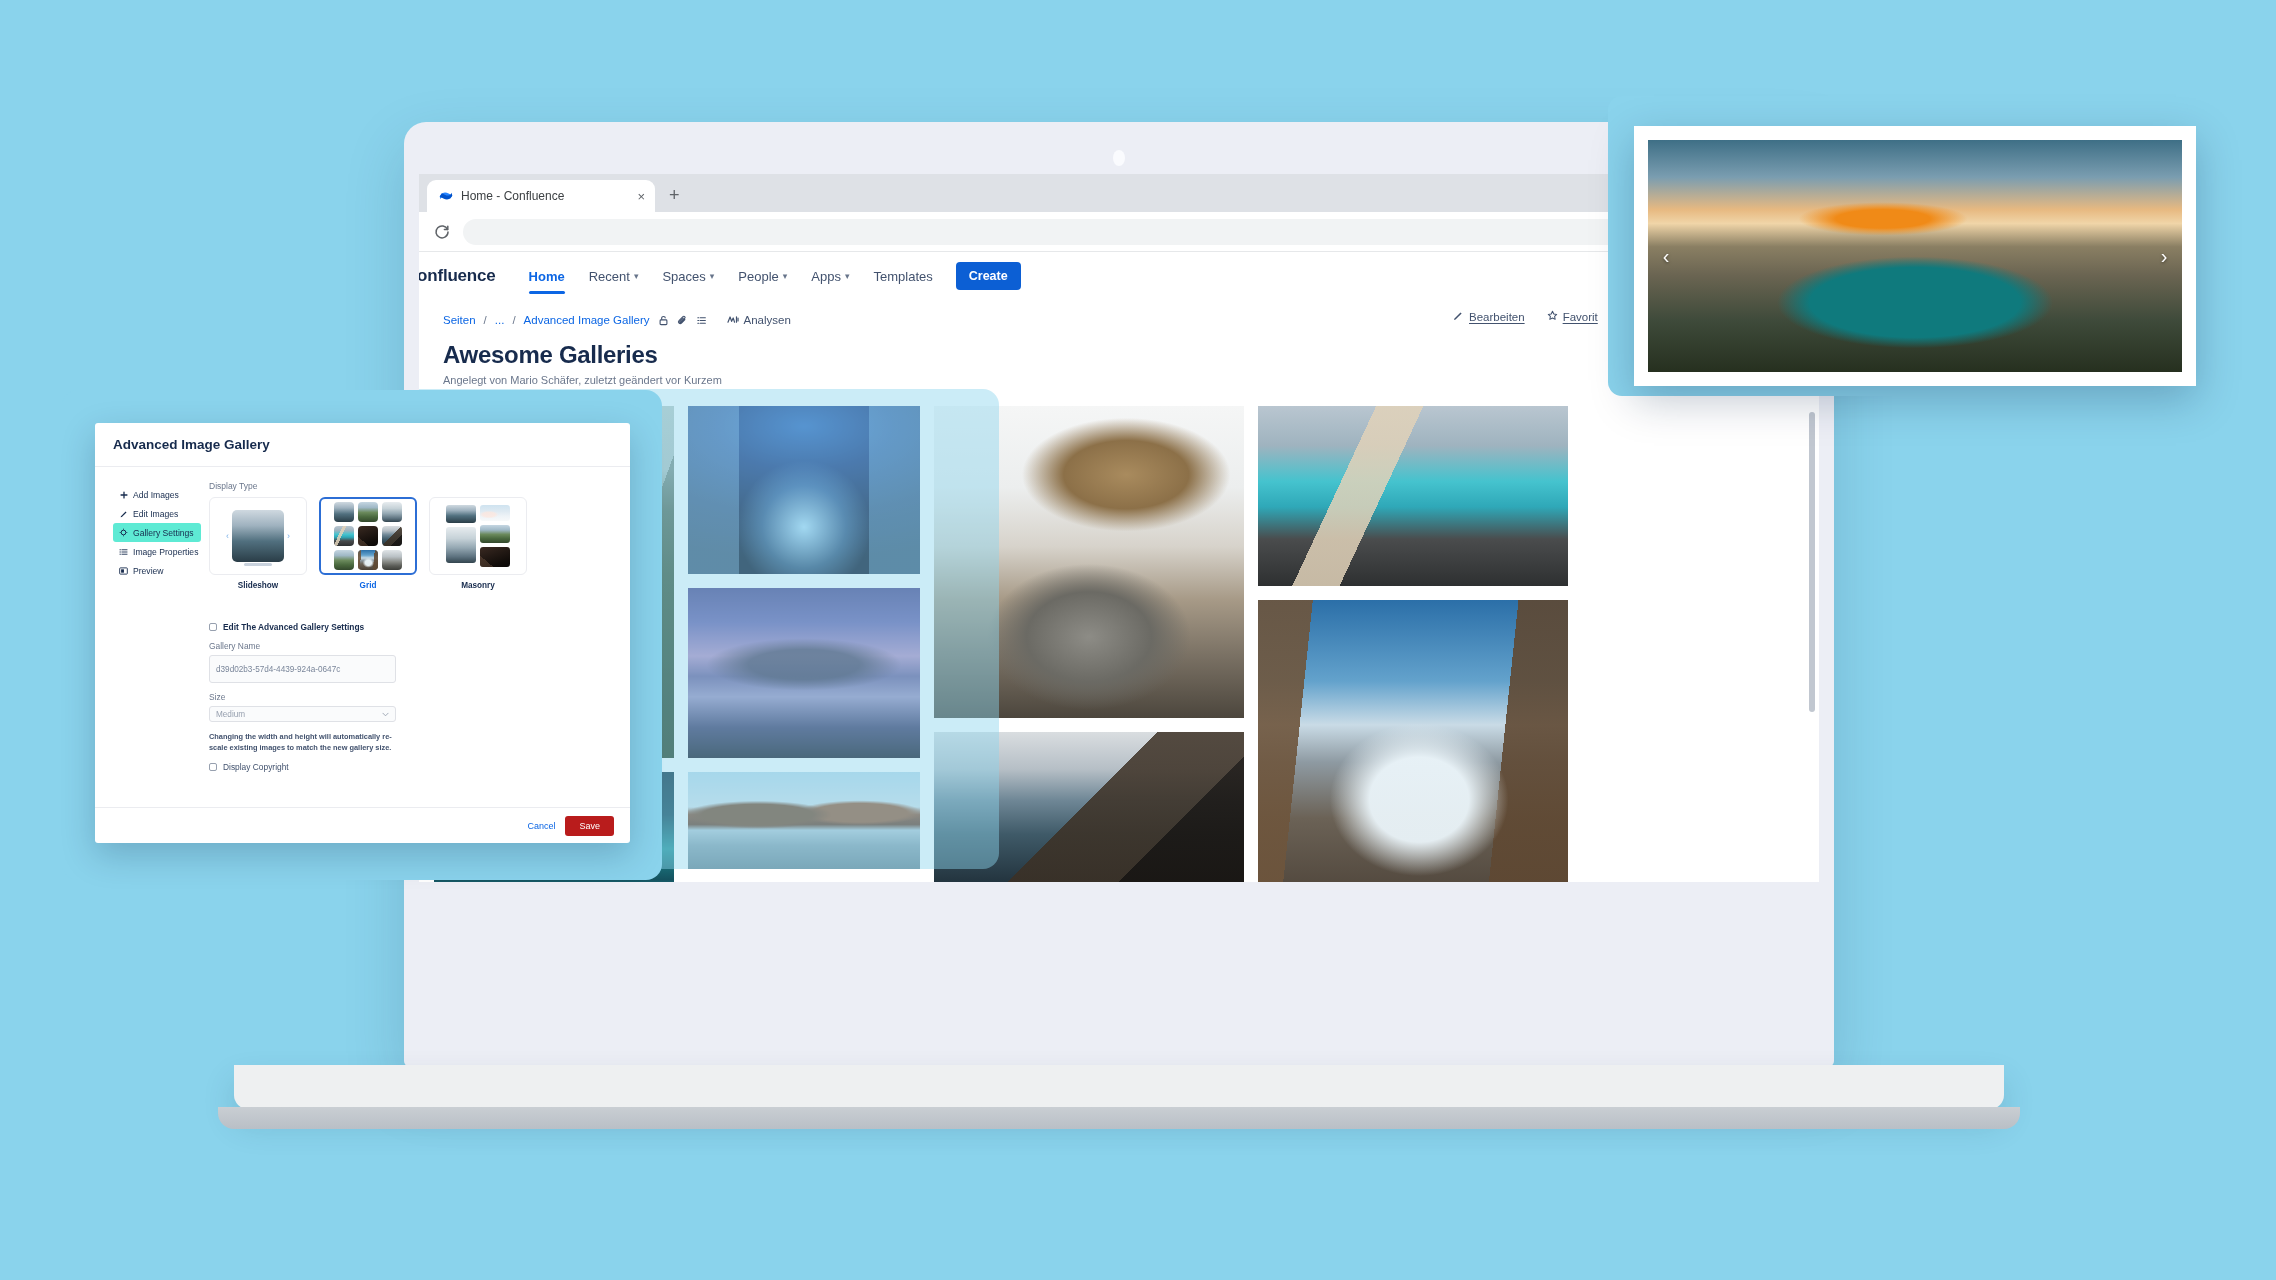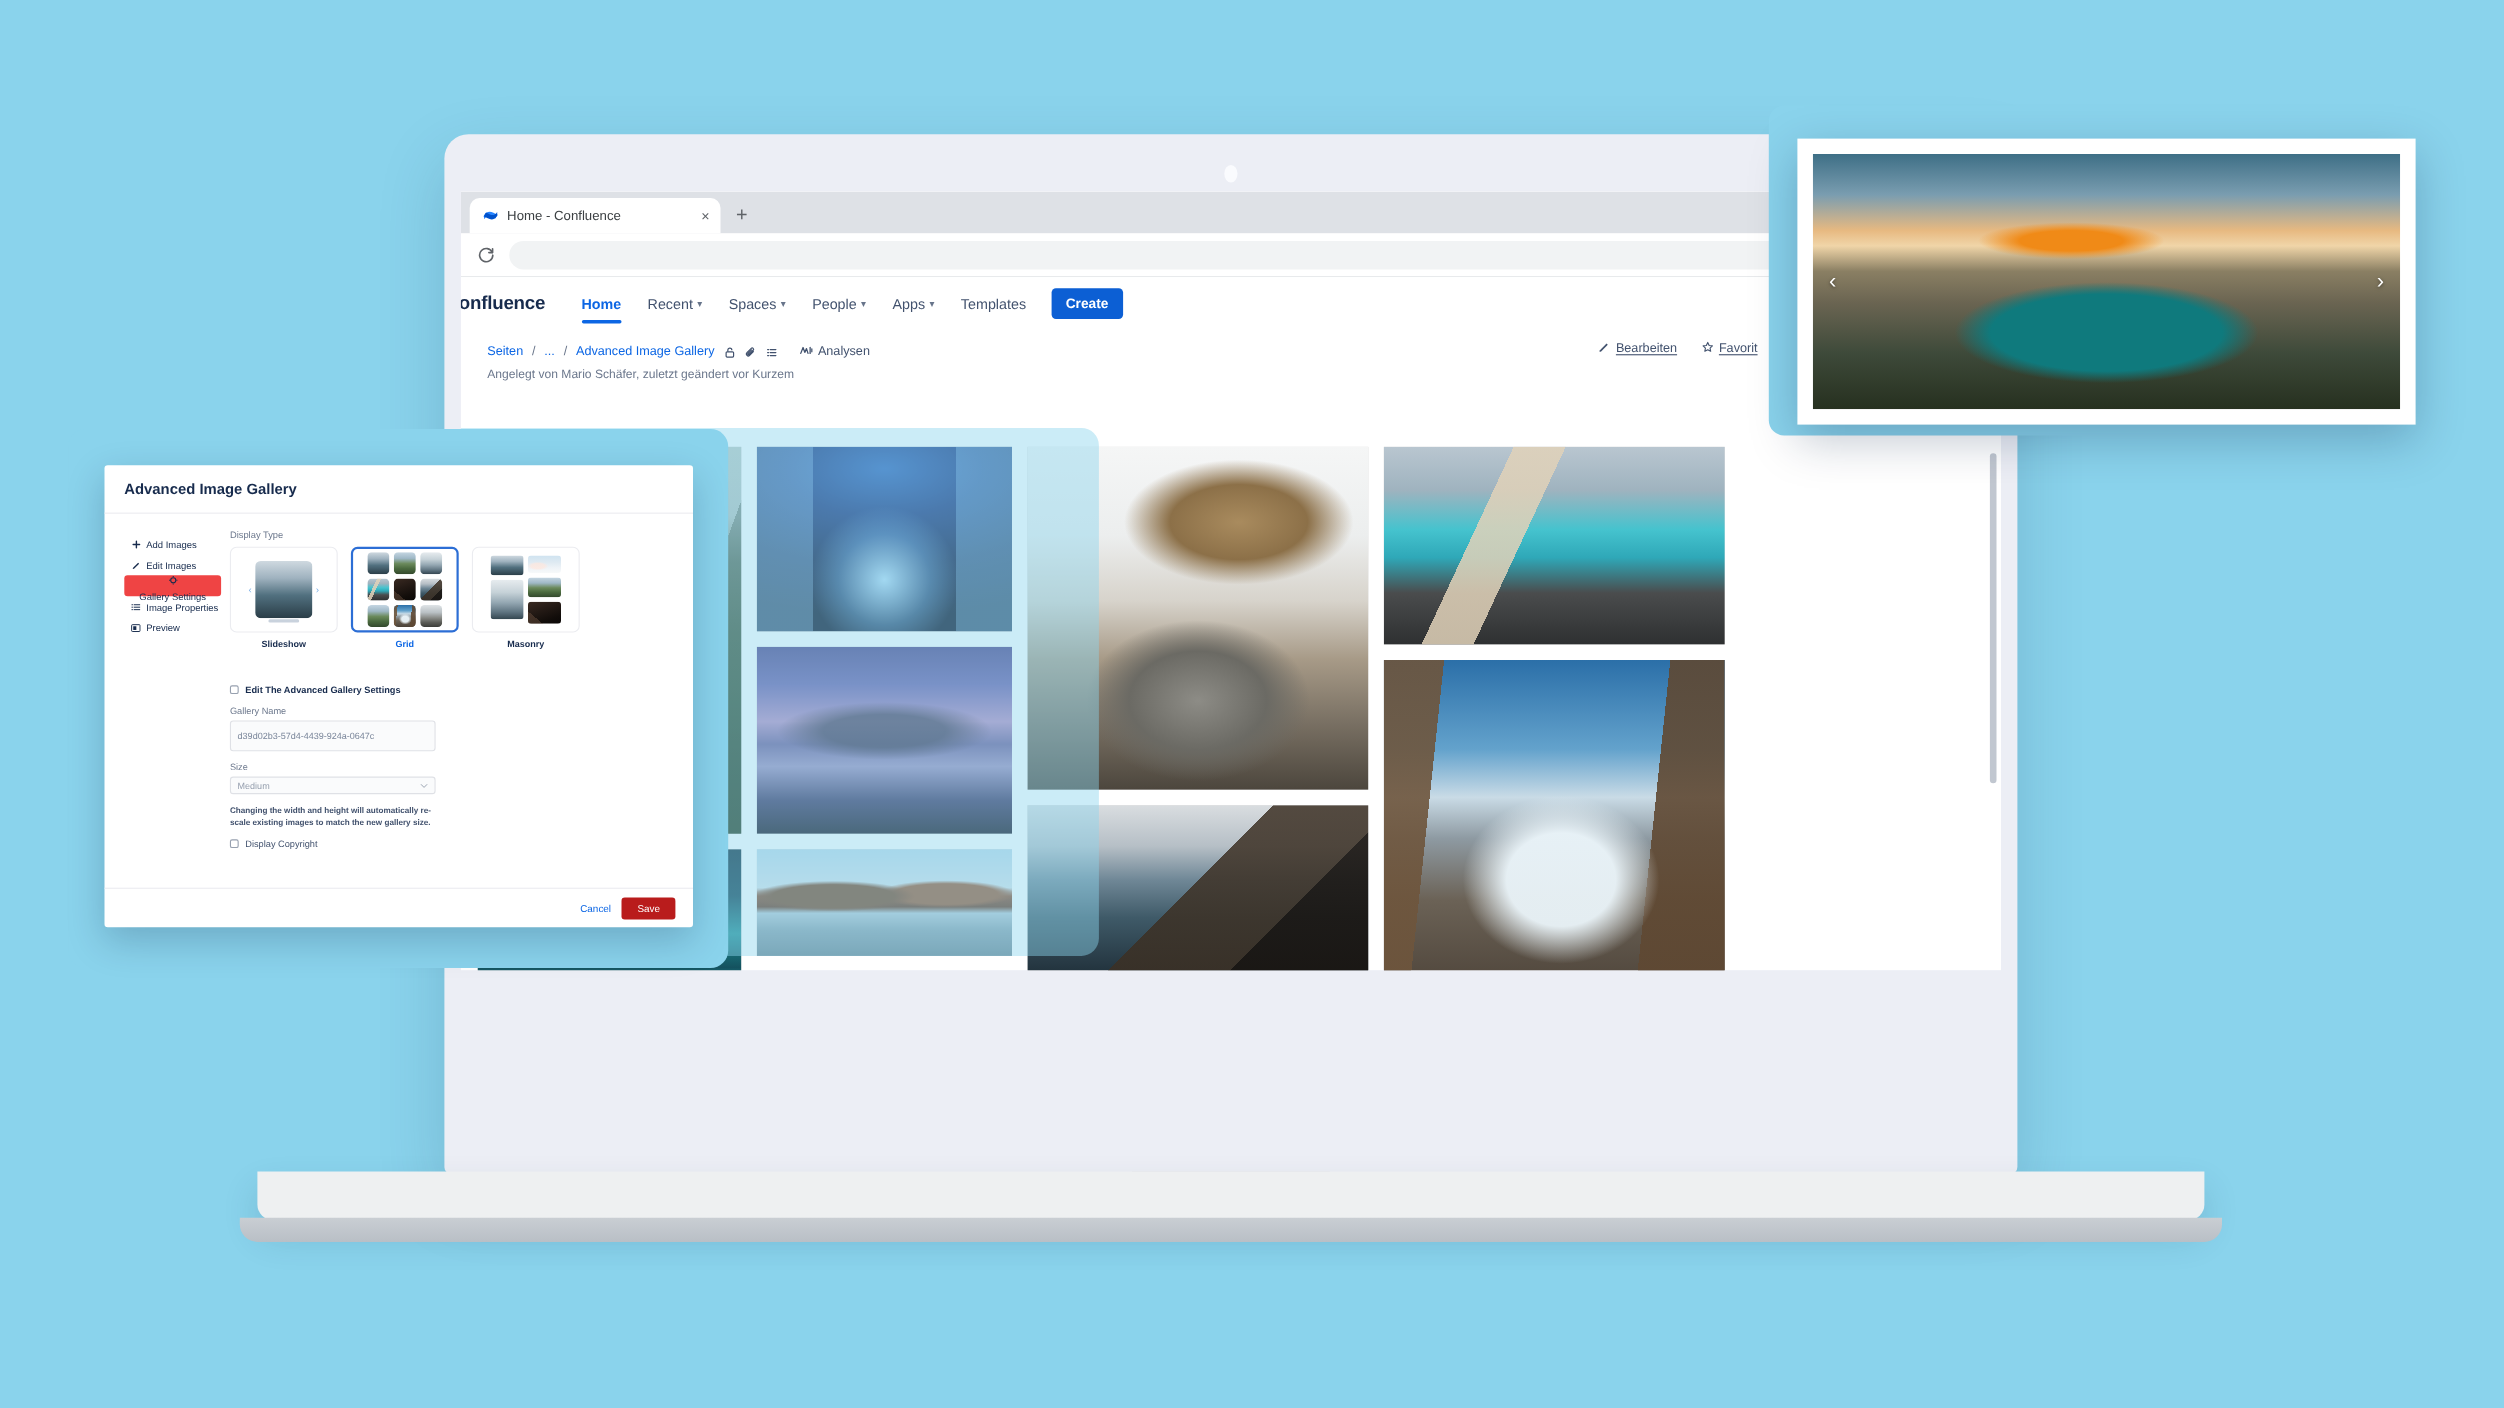--- a/index.html
+++ b/index.html
@@ -164,21 +164,21 @@
     font-size:13.5px; font-weight:600; color:#172b4d;
     border-bottom:1px solid #ebecf0;
   }
   .modal-body { flex:1; display:flex; padding:14px 18px 0 18px; }
   .modal-side { width:88px; flex:0 0 auto; padding-top:4px; }
   .side-item {
     display:flex; align-items:center; gap:5px;
     font-size:8.6px; color:#172b4d; height:19px; padding:0 6px;
     border-radius:3px; cursor:pointer; white-space:nowrap;
   }
-  .side-item.active { background:#ef4444;flex-direction:column; }
+  .side-item.active { background:#5eead4; }
   .side-ico { width:9px; height:9px; display:flex; align-items:center; justify-content:center; flex:0 0 auto; }
 
   .modal-main { flex:1; padding-left:8px; }
   .field-label { font-size:8.5px; color:#6b778c; margin-bottom:6px; }
 
   .dt-row { display:flex; gap:12px; }
   .dt-opt { width:98px; }
   .dt-card {
     width:98px; height:78px; border:1px solid #ebecf0; border-radius:6px;
     background:#fff; display:flex; align-items:center; justify-content:center;
@@ -440,20 +440,21 @@
               <span>
                 <svg width="11" height="11" viewBox="0 0 12 12" fill="none" stroke="#42526e" stroke-width="1.1">
                   <rect x="1.6" y="1.6" width="8.8" height="8.8" rx="1.2"></rect>
                     <path d="M4.2 1.6v8.8"></path>
                 </svg>
               </span>
               <span class="u">Document</span>
             </span>
           </div>
 
+          <div class="page-title">Awesome Galleries</div>
           <div class="page-meta">Angelegt von Mario Schäfer, zuletzt geändert vor Kurzem</div>
         </div>
 
         <div class="gallery">
           <div class="gcol" style="width:240px">
             <div class="gitem" style="height:352px">
                 <span class="ph ph-canyon"></span>
               </div>
             <div class="gitem" style="height:192px">
                 <span class="ph ph-iceAurora"></span>

